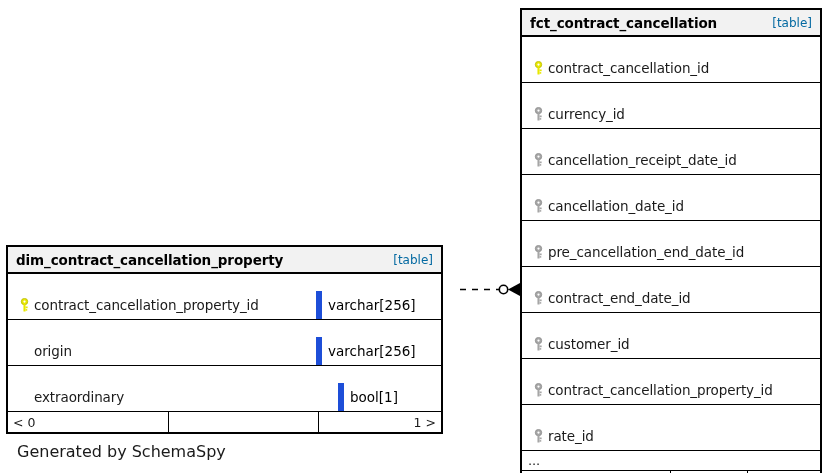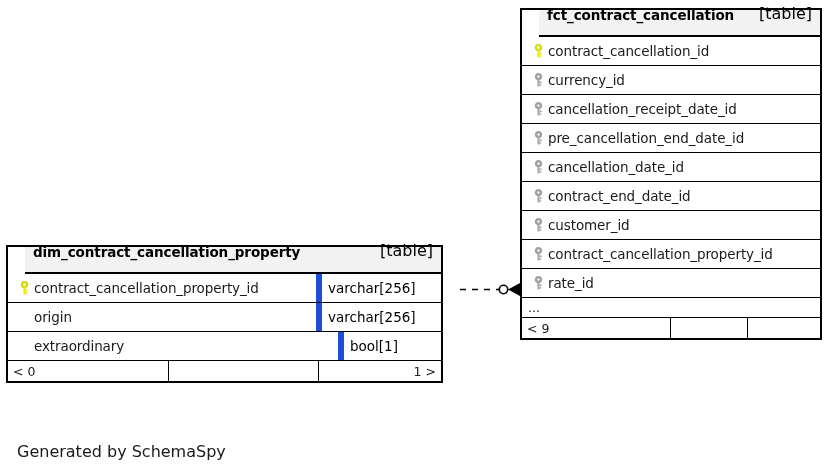--- a/index.html
+++ b/index.html
@@ -26,51 +26,51 @@
   
   .db-table {
     position: absolute;
     box-sizing: border-box;
     border: 2px solid #000000;
     background: #ffffff;
   }
 
   .tbl-header {
     display: flex;
-    align-items: flex-end;
+    align-items: center;
     justify-content: space-between;
     background: #f2f2f2;
     border-bottom: 2px solid #000000;
     box-sizing: border-box;
     padding: 12px 8px;
     height: 27px;
-    margin-left: 17px;
   }
   .tbl-title {
     font-weight: bold;
     font-size: 13.5px;
     color: #000000;
     letter-spacing: -0.1px;
     white-space: nowrap;
   }
   .tbl-kind {
-    font-size: 16px;
-    color: #000000;
+    font-size: 12px;
+    color: #0369a1;
     white-space: nowrap;
     padding-left: 10px;
   }
 
   
   .col-row {
     display: flex;
     align-items: stretch;
     border-bottom: 1px solid #000000;
     box-sizing: border-box;
     height: 29px;
     background: #ffffff;
+    margin-top: 17px;
   }
   .col-row:last-of-type {
     border-bottom: 2px solid #000000;
   }
   .col-name {
     flex: 1 1 auto;
     display: flex;
     align-items: center;
     box-sizing: border-box;
     padding-left: 6px;
@@ -271,36 +271,36 @@
       <div class="col-name">
         <span class="key-slot">
           <svg width="11" height="15" viewBox="0 0 11 15">
             <circle cx="5.5" cy="3.6" r="3.2" fill="#a6a6a6" stroke="#8c8c8c" stroke-width="0.8"></circle>
             <circle cx="5.5" cy="3.6" r="1.15" fill="#ffffff"></circle>
             <rect x="4.45" y="6.1" width="2.1" height="7.4" fill="#a6a6a6"></rect>
             <rect x="6.55" y="8.5" width="2.1" height="1.7" fill="#a6a6a6"></rect>
             <rect x="6.55" y="11.1" width="1.7" height="1.6" fill="#a6a6a6"></rect>
           </svg>
         </span>
+        <span class="col-label">cancellation_date_id</span>
+      </div>
+    </div>
+
+    <div class="col-row">
+      <div class="col-name">
+        <span class="key-slot">
+          <svg width="11" height="15" viewBox="0 0 11 15">
+            <circle cx="5.5" cy="3.6" r="3.2" fill="#a6a6a6" stroke="#8c8c8c" stroke-width="0.8"></circle>
+            <circle cx="5.5" cy="3.6" r="1.15" fill="#ffffff"></circle>
+            <rect x="4.45" y="6.1" width="2.1" height="7.4" fill="#a6a6a6"></rect>
+            <rect x="6.55" y="8.5" width="2.1" height="1.7" fill="#a6a6a6"></rect>
+            <rect x="6.55" y="11.1" width="1.7" height="1.6" fill="#a6a6a6"></rect>
+          </svg>
+        </span>
         <span class="col-label">pre_cancellation_end_date_id</span>
-      </div>
-    </div>
-
-    <div class="col-row">
-      <div class="col-name">
-        <span class="key-slot">
-          <svg width="11" height="15" viewBox="0 0 11 15">
-            <circle cx="5.5" cy="3.6" r="3.2" fill="#a6a6a6" stroke="#8c8c8c" stroke-width="0.8"></circle>
-            <circle cx="5.5" cy="3.6" r="1.15" fill="#ffffff"></circle>
-            <rect x="4.45" y="6.1" width="2.1" height="7.4" fill="#a6a6a6"></rect>
-            <rect x="6.55" y="8.5" width="2.1" height="1.7" fill="#a6a6a6"></rect>
-            <rect x="6.55" y="11.1" width="1.7" height="1.6" fill="#a6a6a6"></rect>
-          </svg>
-        </span>
-        <span class="col-label">cancellation_date_id</span>
       </div>
     </div>
 
     <div class="col-row">
       <div class="col-name">
         <span class="key-slot">
           <svg width="11" height="15" viewBox="0 0 11 15">
             <circle cx="5.5" cy="3.6" r="3.2" fill="#a6a6a6" stroke="#8c8c8c" stroke-width="0.8"></circle>
             <circle cx="5.5" cy="3.6" r="1.15" fill="#ffffff"></circle>
             <rect x="4.45" y="6.1" width="2.1" height="7.4" fill="#a6a6a6"></rect>

